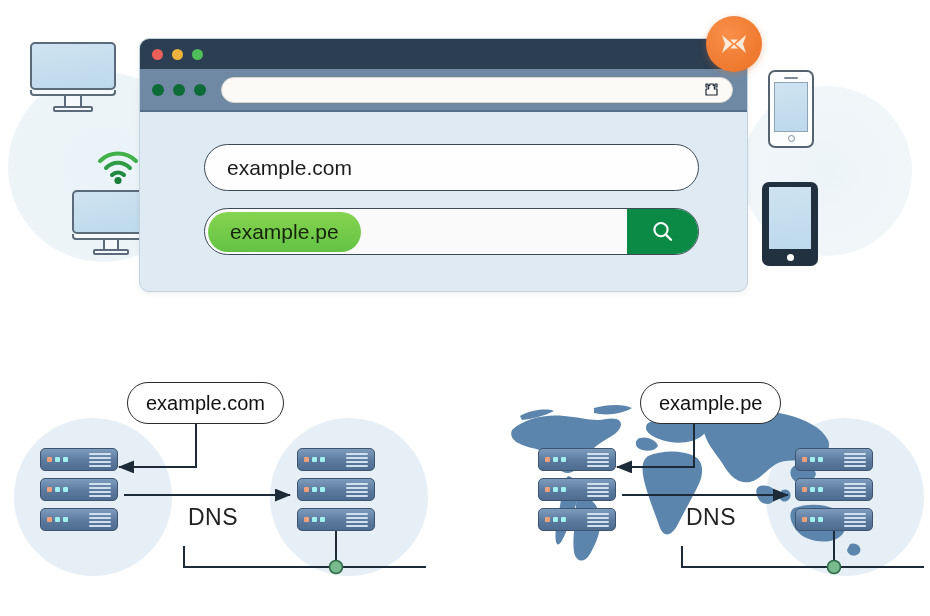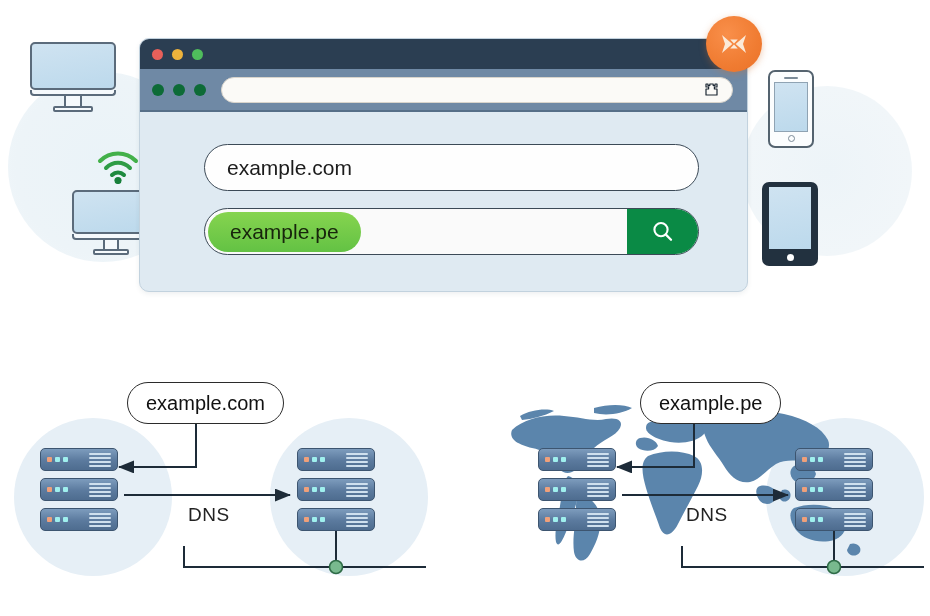--- a/index.html
+++ b/index.html
@@ -113,21 +113,21 @@
   .rack{position:absolute;display:flex;flex-direction:column;gap:7px;z-index:4;}
   .srv{width:78px;height:23px;border:1.5px solid #3d5570;border-radius:5px;box-sizing:border-box;
     background:linear-gradient(180deg,#7d9cbd 0%,#5b7a9e 55%,#4e6c8f 100%);
     display:flex;align-items:center;padding:0 6px;gap:3px;position:relative;}
   .srv .led{width:5px;height:5px;border-radius:1px;}
   .srv .led.o{background:#f0a07a;}
   .srv .led.c{background:#9ff0ee;}
   .srv .bars{margin-left:auto;display:flex;flex-direction:column;gap:2px;}
   .srv .bars i{display:block;width:22px;height:2px;background:#cfe0ee;border-radius:1px;}
 
-  .dnslabel{position:absolute;font-size:19px;color:#222;letter-spacing:.5px;z-index:6;}
+  .dnslabel{position:absolute;font-size:23px;color:#222;letter-spacing:.5px;z-index:6;}
   .diagram-svg{position:absolute;left:0;top:0;width:100%;height:100%;overflow:visible;z-index:3;}
   .worldmap{position:absolute;z-index:1;}
 </style>
 </head>
 <body>
 
 <div class="stage">
 
   <div class="blob blob-left"></div>
   <div class="blob blob-right"></div>

